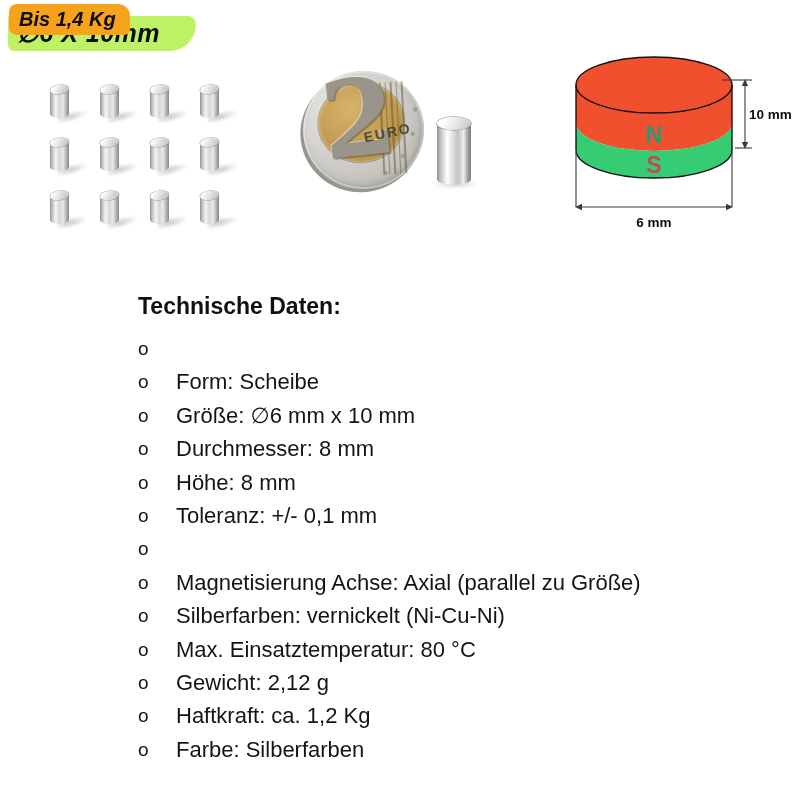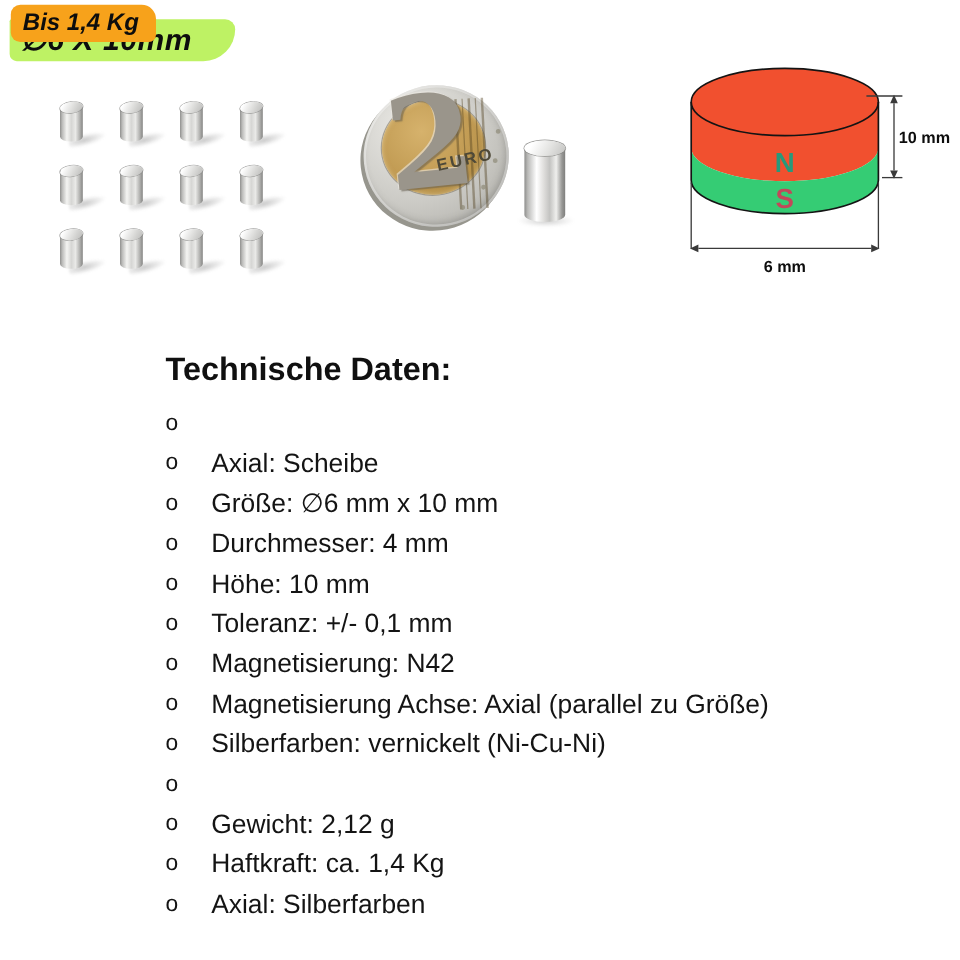--- a/index.html
+++ b/index.html
@@ -56,21 +56,21 @@
   .big-cyl .top{position:absolute;left:0;top:0;width:34px;height:13px;border-radius:50%;
            background:linear-gradient(120deg,#ffffff 20%,#e3e3e1 60%,#c6c6c4 95%);
            box-shadow:0 0 0 .7px rgba(130,130,128,.8);}
 
   
   .diagram{position:absolute;left:555px;top:40px;}
   .diagram text{font-family:"Liberation Sans",sans-serif;}
 
   
   .specs{position:absolute;left:138px;top:293px;width:580px;}
-  .specs h2{margin:0 0 12px 0;font-size:27px;font-weight:700;color:#101010;}
+  .specs h2{margin:0 0 12px 0;font-size:23px;font-weight:700;color:#101010;}
   .specs ul{margin:0;padding:0;list-style:none;}
   .specs li{display:flex;font-size:22px;line-height:33.4px;color:#141414;}
   .specs .bullet{flex:0 0 38px;font-size:19px;}
 </style>
 </head>
 <body>
 
 <div class="canvas">
 
   <div class="badge-top">
@@ -202,61 +202,61 @@
   </svg>
 
   <div class="specs">
     <h2>Technische Daten:</h2>
     <ul>
       <li>
         <span class="bullet">o</span>
       </li>
     <li>
         <span class="bullet">o</span>
-        <span class="item-text">Axial: Scheibe</span>
+        <span class="item-text">Form: Scheibe</span>
       </li>
         <li>
         <span class="bullet">o</span>
         <span class="item-text">Größe: ∅6 mm x 10 mm</span>
       </li>
         <li>
         <span class="bullet">o</span>
-        <span class="item-text">Durchmesser: 4 mm</span>
-      </li>
-        <li>
-        <span class="bullet">o</span>
-        <span class="item-text">Höhe: 10 mm</span>
+        <span class="item-text">Durchmesser: 8 mm</span>
+      </li>
+        <li>
+        <span class="bullet">o</span>
+        <span class="item-text">Höhe: 8 mm</span>
       </li>
         <li>
         <span class="bullet">o</span>
         <span class="item-text">Toleranz: +/- 0,1 mm</span>
       </li>
         <li>
         <span class="bullet">o</span>
-        <span class="item-text">Magnetisierung: N42</span>
       </li>
         <li>
         <span class="bullet">o</span>
         <span class="item-text">Magnetisierung Achse: Axial (parallel zu Größe)</span>
       </li>
         <li>
         <span class="bullet">o</span>
         <span class="item-text">Silberfarben: vernickelt (Ni-Cu-Ni)</span>
       </li>
         <li>
         <span class="bullet">o</span>
+        <span class="item-text">Max. Einsatztemperatur: 80 °C</span>
       </li>
         <li>
         <span class="bullet">o</span>
         <span class="item-text">Gewicht: 2,12 g</span>
       </li>
         <li>
         <span class="bullet">o</span>
-        <span class="item-text">Haftkraft: ca. 1,4 Kg</span>
-      </li>
-        <li>
-        <span class="bullet">o</span>
-        <span class="item-text">Axial: Silberfarben</span>
+        <span class="item-text">Haftkraft: ca. 1,2 Kg</span>
+      </li>
+        <li>
+        <span class="bullet">o</span>
+        <span class="item-text">Farbe: Silberfarben</span>
       </li>
       </ul>
   </div>
 
 </div>
 
 </body></html>

